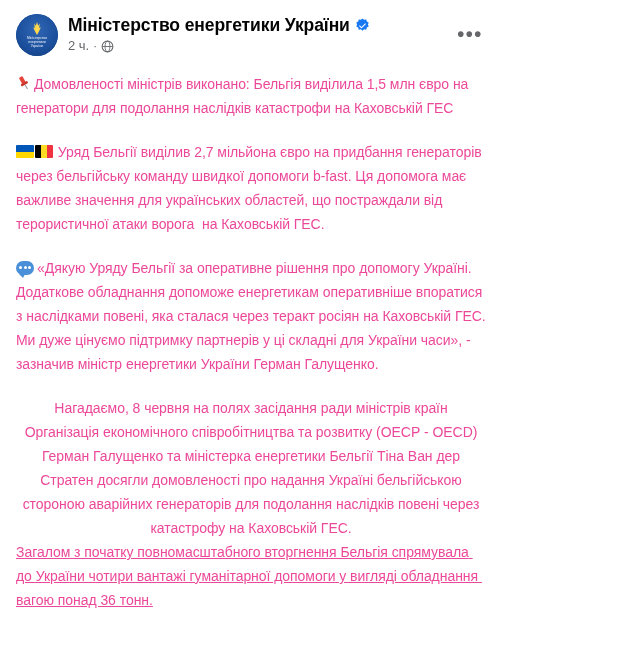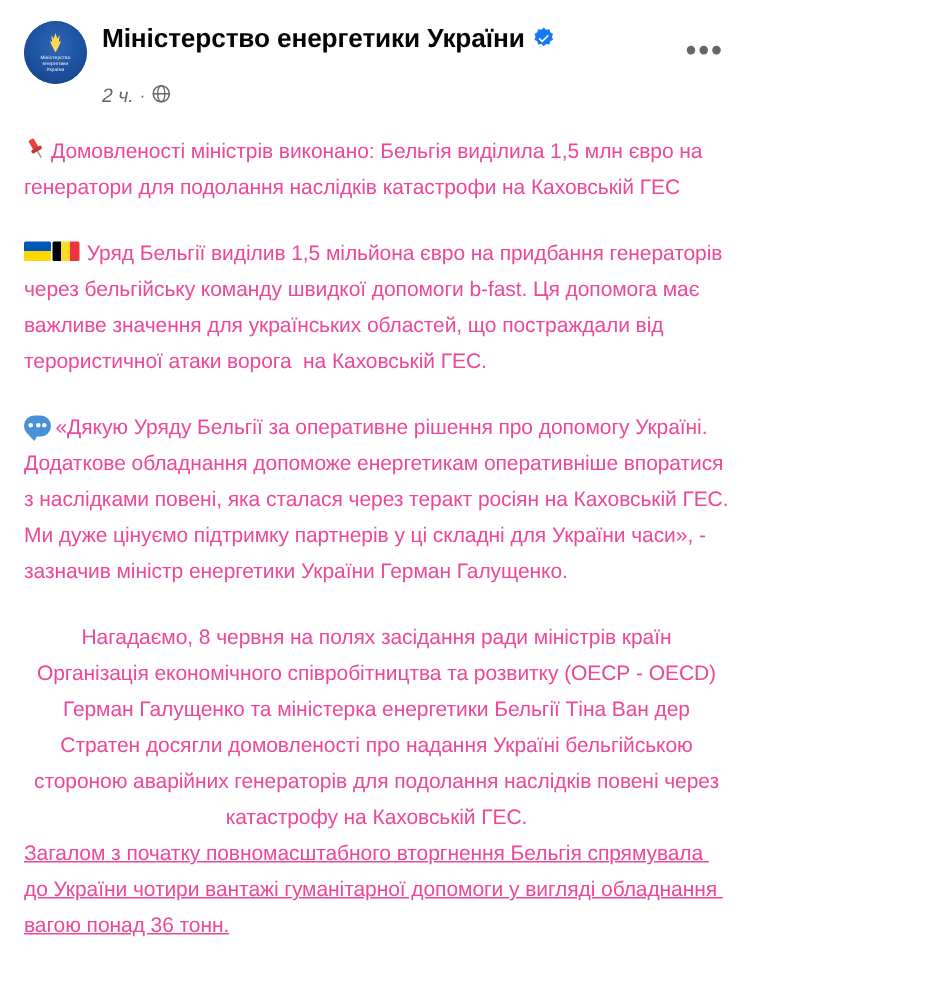--- a/index.html
+++ b/index.html
@@ -88,26 +88,26 @@
     white-space: nowrap;
   }
   .verified {
     width: 15px;
     height: 15px;
     flex: 0 0 15px;
     display: block;
   }
   .meta-row {
     display: flex;
+    align-items: center;
     gap: 4px;
-    margin-top: 20px;
+    margin-top: 2px;
     color: #65676b;
     font-size: 13px;
     line-height: 16px;
-    font-style: italic;
   }
   .meta-dot {
     font-size: 11px;
     line-height: 16px;
     color: #65676b;
   }
   .globe-icon {
     width: 13px;
     height: 13px;
     display: block;
@@ -244,21 +244,21 @@
   <div class="post-body">
 
     <p class="para"><svg class="pin" viewBox="0 0 16 16">
           <g transform="rotate(-30 8 8)">
             <rect x="6" y="1" width="4" height="7" rx="1" fill="#e4453a"></rect>
             <rect x="4.2" y="7.5" width="7.6" height="2.6" rx="1.2" fill="#c9362d"></rect>
             <rect x="7.4" y="10" width="1.2" height="5" fill="#9aa0a6"></rect>
           </g>
         </svg><span>Домовленості міністрів виконано: Бельгія виділила 1,5 млн євро на генератори для подолання наслідків катастрофи на Каховській ГЕС</span></p>
 
-    <p class="para"><span class="flag flag-ua"></span><span class="flag flag-be"></span> <span>Уряд Бельгії виділив 1,5 мільйона євро на придбання генераторів через бельгійську команду швидкої допомоги b-fast. Ця допомога має важливе значення для українських областей, що постраждали від терористичної атаки ворога  на Каховській ГЕС.</span></p>
+    <p class="para"><span class="flag flag-ua"></span><span class="flag flag-be"></span> <span>Уряд Бельгії виділив 2,7 мільйона євро на придбання генераторів через бельгійську команду швидкої допомоги b-fast. Ця допомога має важливе значення для українських областей, що постраждали від терористичної атаки ворога  на Каховській ГЕС.</span></p>
 
     <p class="para"><span class="speech"><span class="d d1"></span><span class="d d2"></span><span class="d d3"></span></span><span>«Дякую Уряду Бельгії за оперативне рішення про допомогу Україні. Додаткове обладнання допоможе енергетикам оперативніше впоратися з наслідками повені, яка сталася через теракт росіян на Каховській ГЕС. Ми дуже цінуємо підтримку партнерів у ці складні для України часи», - зазначив міністр енергетики України Герман Галущенко.</span></p>
 
     <p class="para tight"><span>Нагадаємо, 8 червня на полях засідання ради міністрів країн Організація економічного співробітництва та розвитку (ОЕСР - OECD) Герман Галущенко та міністерка енергетики Бельгії Тіна Ван дер Стратен досягли домовленості про надання Україні бельгійською стороною аварійних генераторів для подолання наслідків повені через катастрофу на Каховській ГЕС.</span></p>
 
     <p class="para"><span>Загалом з початку повномасштабного вторгнення Бельгія спрямувала до України чотири вантажі гуманітарної допомоги у вигляді обладнання вагою понад 36 тонн.</span></p>
 
   </div>
 </div>
 

